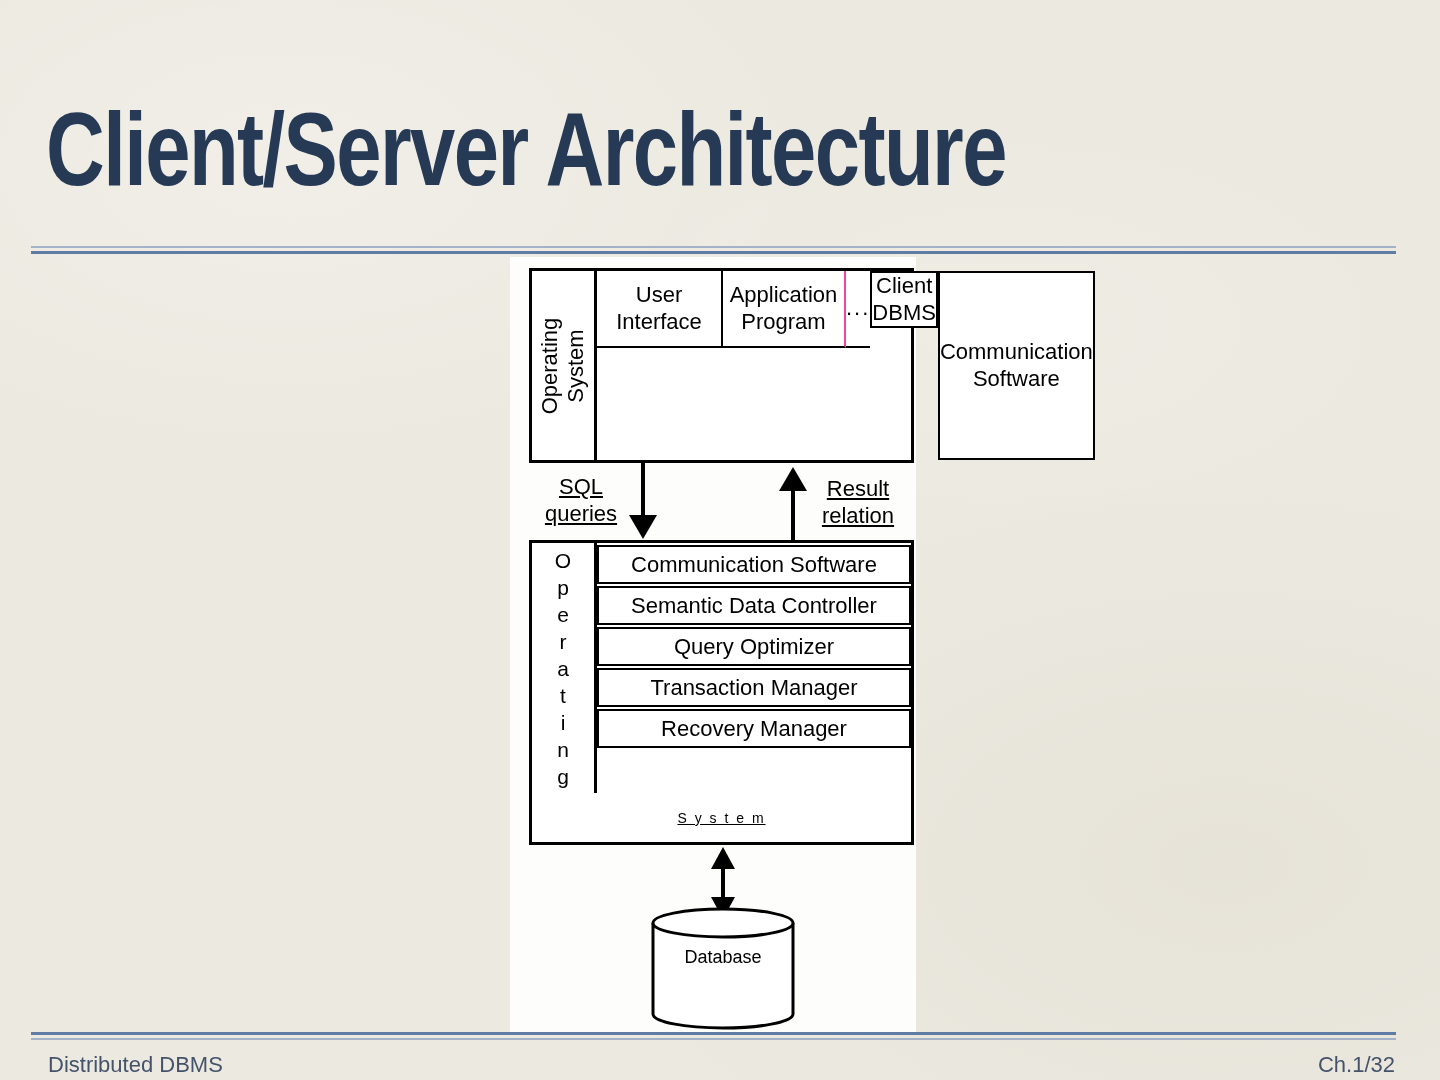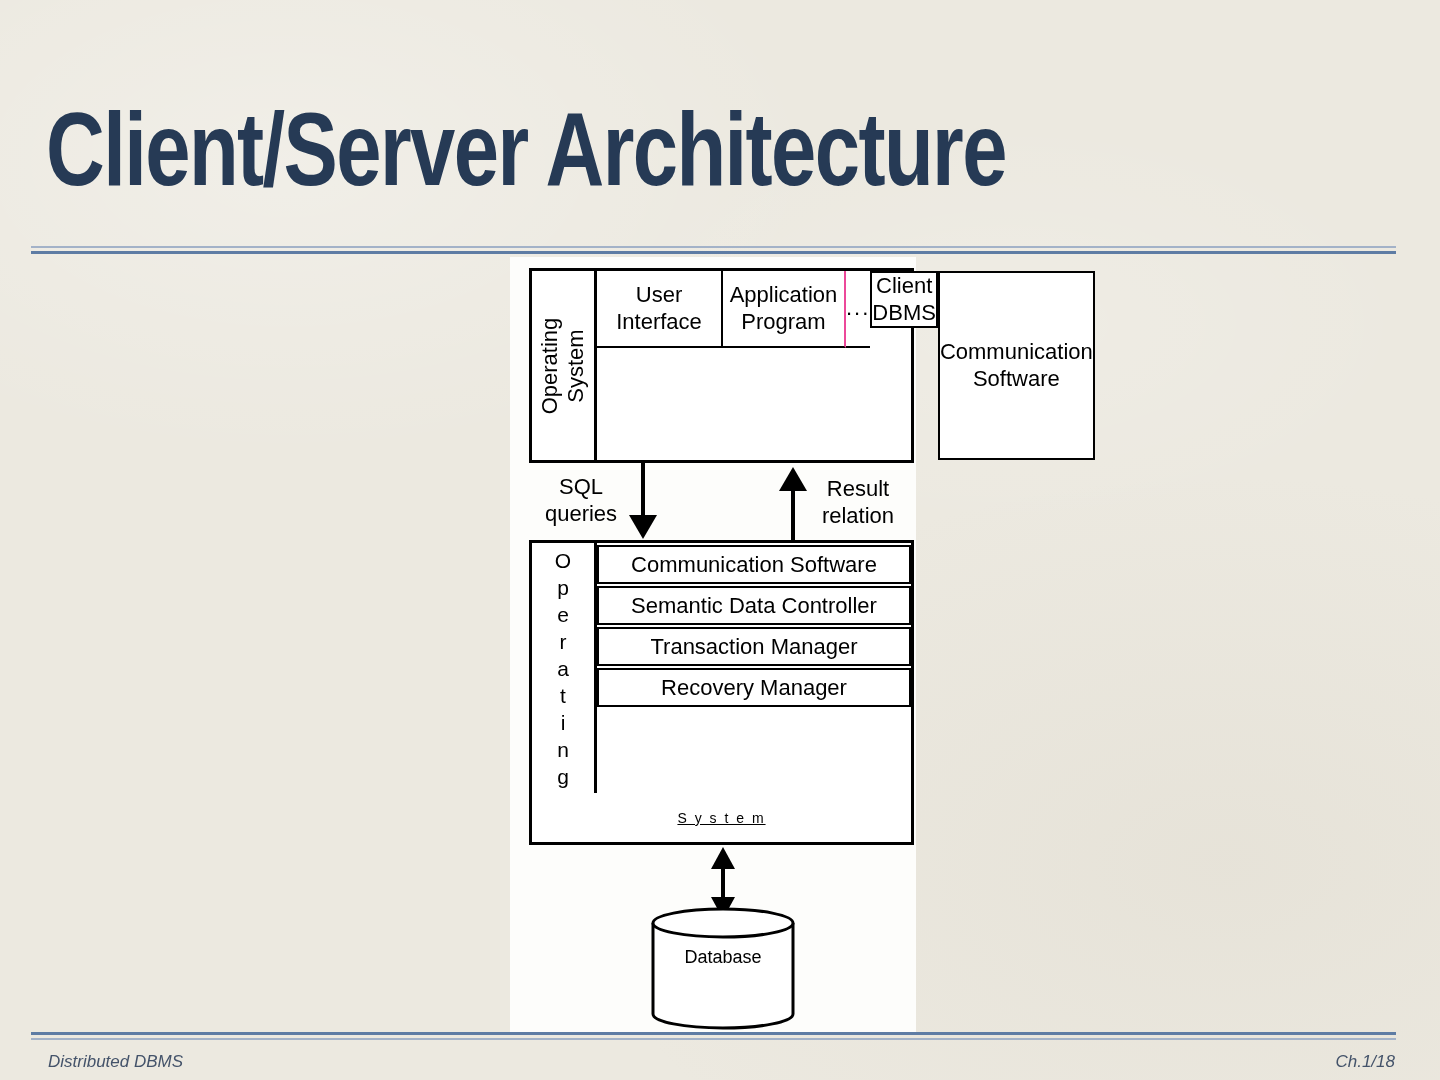--- a/index.html
+++ b/index.html
@@ -25,21 +25,21 @@
   .rule{left:31px;width:1365px;}
   .rule .thin{position:absolute;left:0;right:0;height:2px;background:#a3b2c8;}
   .rule .thick{position:absolute;left:0;right:0;height:3px;background:#5e7ca4;}
   #rule-top{top:246px;height:10px;}
   #rule-top .thin{top:0;}
   #rule-top .thick{top:5px;}
   #rule-bottom{top:1032px;height:10px;z-index:30;}
   #rule-bottom .thick{top:0;}
   #rule-bottom .thin{top:6px;height:1.5px;}
   
-  .footer-text{top:1052px;font-size:17px;color:#44536a;font-style:italic;}
+  .footer-text{top:1052px;font-size:22px;color:#44536a;}
   #footer-left{left:48px;}
   #footer-right{right:45px;text-align:right;}
   
   #panel{left:510px;top:257px;width:406px;height:776px;background:#fdfdfb;}
   
   .ink{color:#000;}
   .pre{white-space:pre-line;}
   .dbox{box-sizing:border-box;border:3px solid #000;background:#fff;}
   
   #client-box{left:529px;top:268px;width:385px;height:195px;display:flex;z-index:5;}
@@ -51,21 +51,21 @@
     font-size:22px;text-align:center;line-height:1.2;}
   #client-row1{height:77px;border:none;display:flex;margin-bottom:2px;}
   #client-row1 .cell{box-sizing:border-box;border-bottom:2px solid #000;display:flex;align-items:center;justify-content:center;
     font-size:22px;text-align:center;line-height:1.2;}
   .cell-ui{width:126px;border-right:2px solid #000;}
   .cell-ap{width:123px;border-right:2px solid #ec4899;}
   .cell-dots{flex:1;font-size:22px;letter-spacing:2px;}
   #client-dbms{height:57px;margin-bottom:2px;}
   #client-comm{flex:1;}
   
-  .link-label{font-size:22px;line-height:1.22;text-align:center;z-index:6;}
+  .link-label{font-size:22px;line-height:1.22;text-align:center;z-index:6;text-decoration:underline;}
   #sql-label{left:530px;top:474px;width:102px;}
   #result-label{left:808px;top:476px;width:100px;}
   
   #server-box{left:529px;top:540px;width:385px;height:305px;display:flex;flex-direction:column;z-index:5;}
   #server-top{height:250px;display:flex;}
   #server-strip{width:62px;border-right:3px solid #000;position:relative;flex:none;
     display:flex;align-items:center;justify-content:center;}
   #server-strip .letters{font-size:21px;line-height:27px;text-align:center;white-space:pre-line;}
   #server-rows{flex:1;padding-top:2px;display:flex;flex-direction:column;}
   .srow{box-sizing:border-box;height:39px;margin-bottom:2px;border:2px solid #000;background:#fff;
@@ -145,28 +145,29 @@
 r
 a
 t
 i
 n
 g</div>
     </div>
     <div id="server-rows">
       <div class="srow">Communication Software</div>
       <div class="srow">Semantic Data Controller</div>
+      <div class="srow">Query Optimizer</div>
       <div class="srow">Transaction Manager</div>
       <div class="srow">Recovery Manager</div>
     </div>
   </div>
   <div id="server-system">S y s t e m</div>
 </div>
 
 <div id="db-label" class="abs ink">Database</div>
 
 <div id="rule-bottom" class="abs rule">
   <div class="thick"></div>
   <div class="thin"></div>
 </div>
 
 <div id="footer-left" class="abs footer-text">Distributed DBMS</div>
-<div id="footer-right" class="abs footer-text">Ch.1/18</div>
+<div id="footer-right" class="abs footer-text">Ch.1/32</div>
 
 </body></html>

